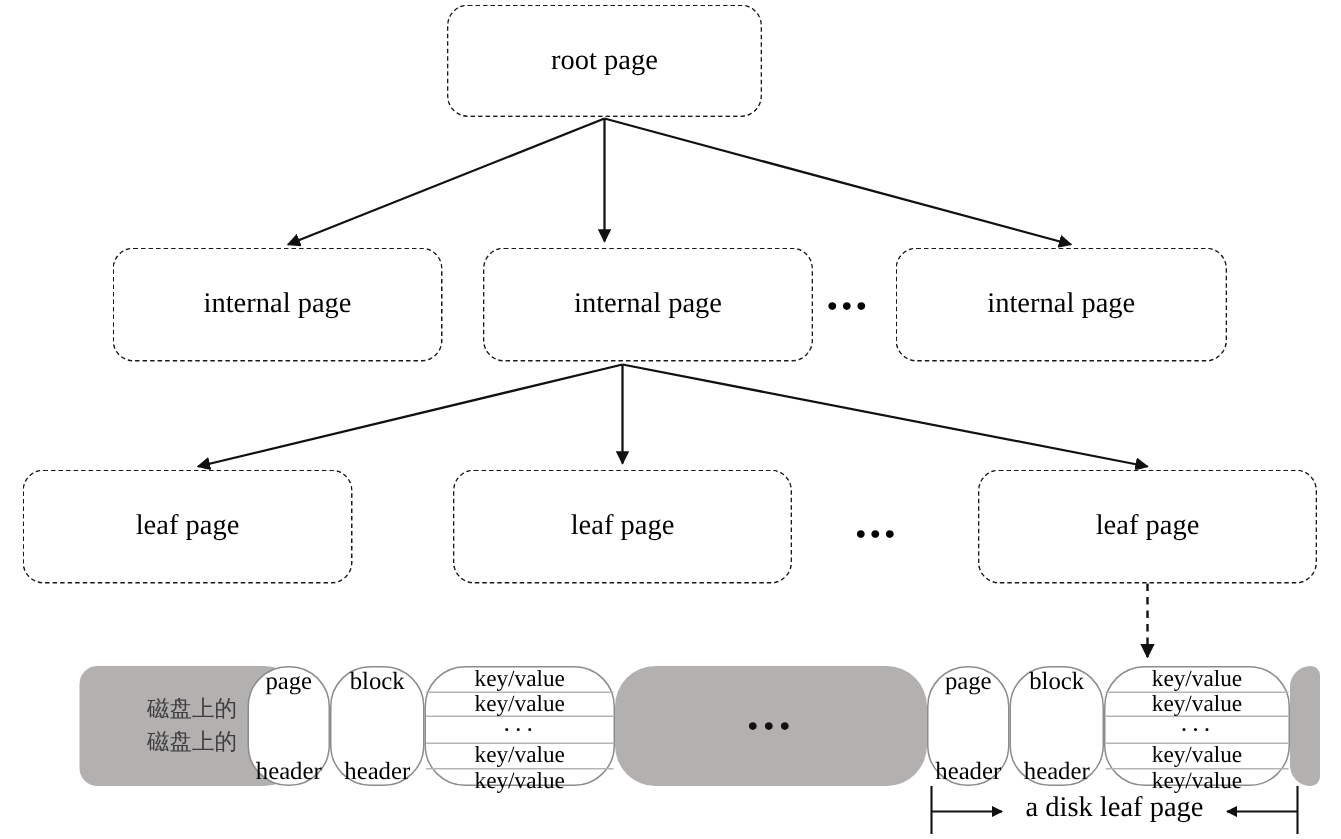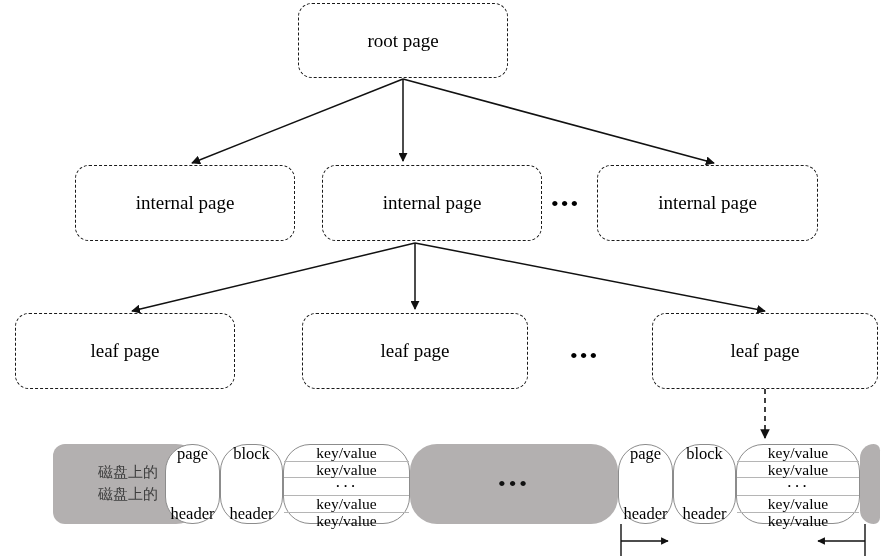--- a/index.html
+++ b/index.html
@@ -253,14 +253,17 @@
       <div class="kvrow">key/value</div>
       <div class="kvrow">key/value</div>
       <div class="kvrow dots">···</div>
       <div class="kvrow">key/value</div>
       <div class="kvrow">key/value</div>
     </div>
 
     <div class="seg grayfill round-r" style="left:845px; width:20px;"></div>
   </div>
 
+  <div id="measure">
+    <div class="mtext">a disk leaf page</div>
+  </div>
 
 </div>
 
 </body></html>

